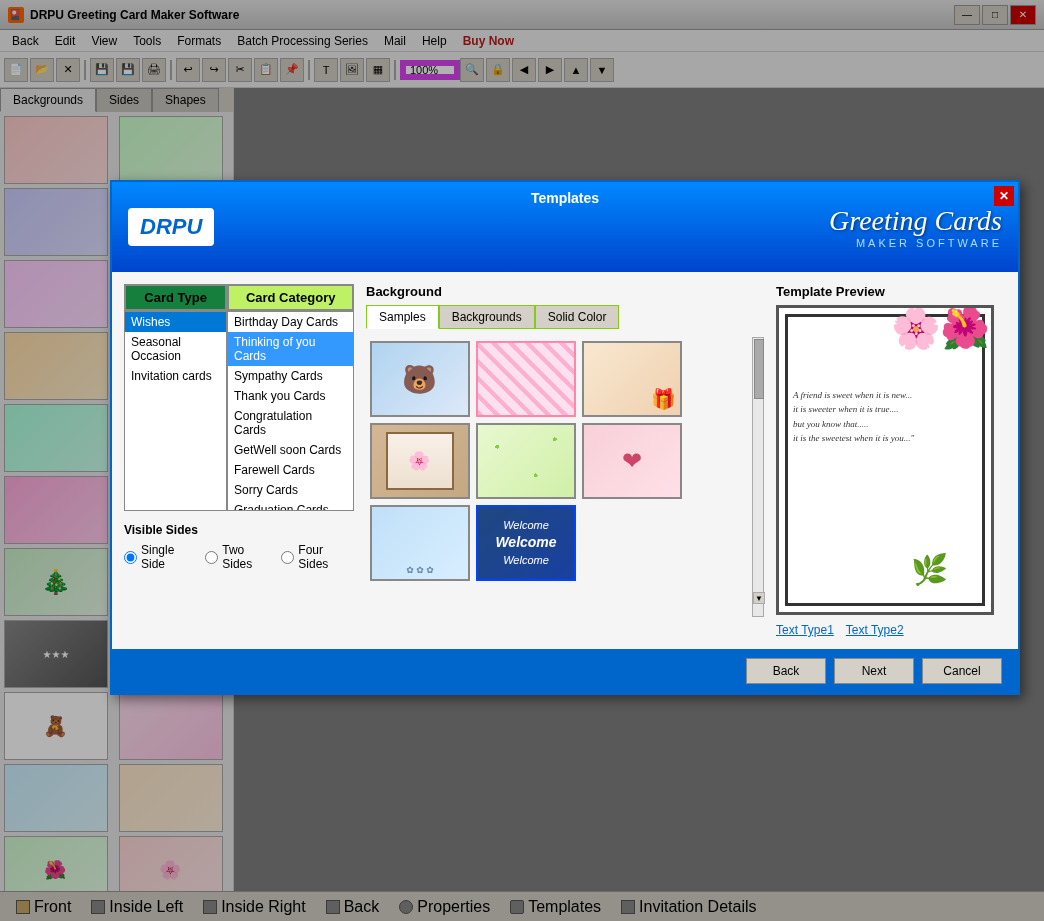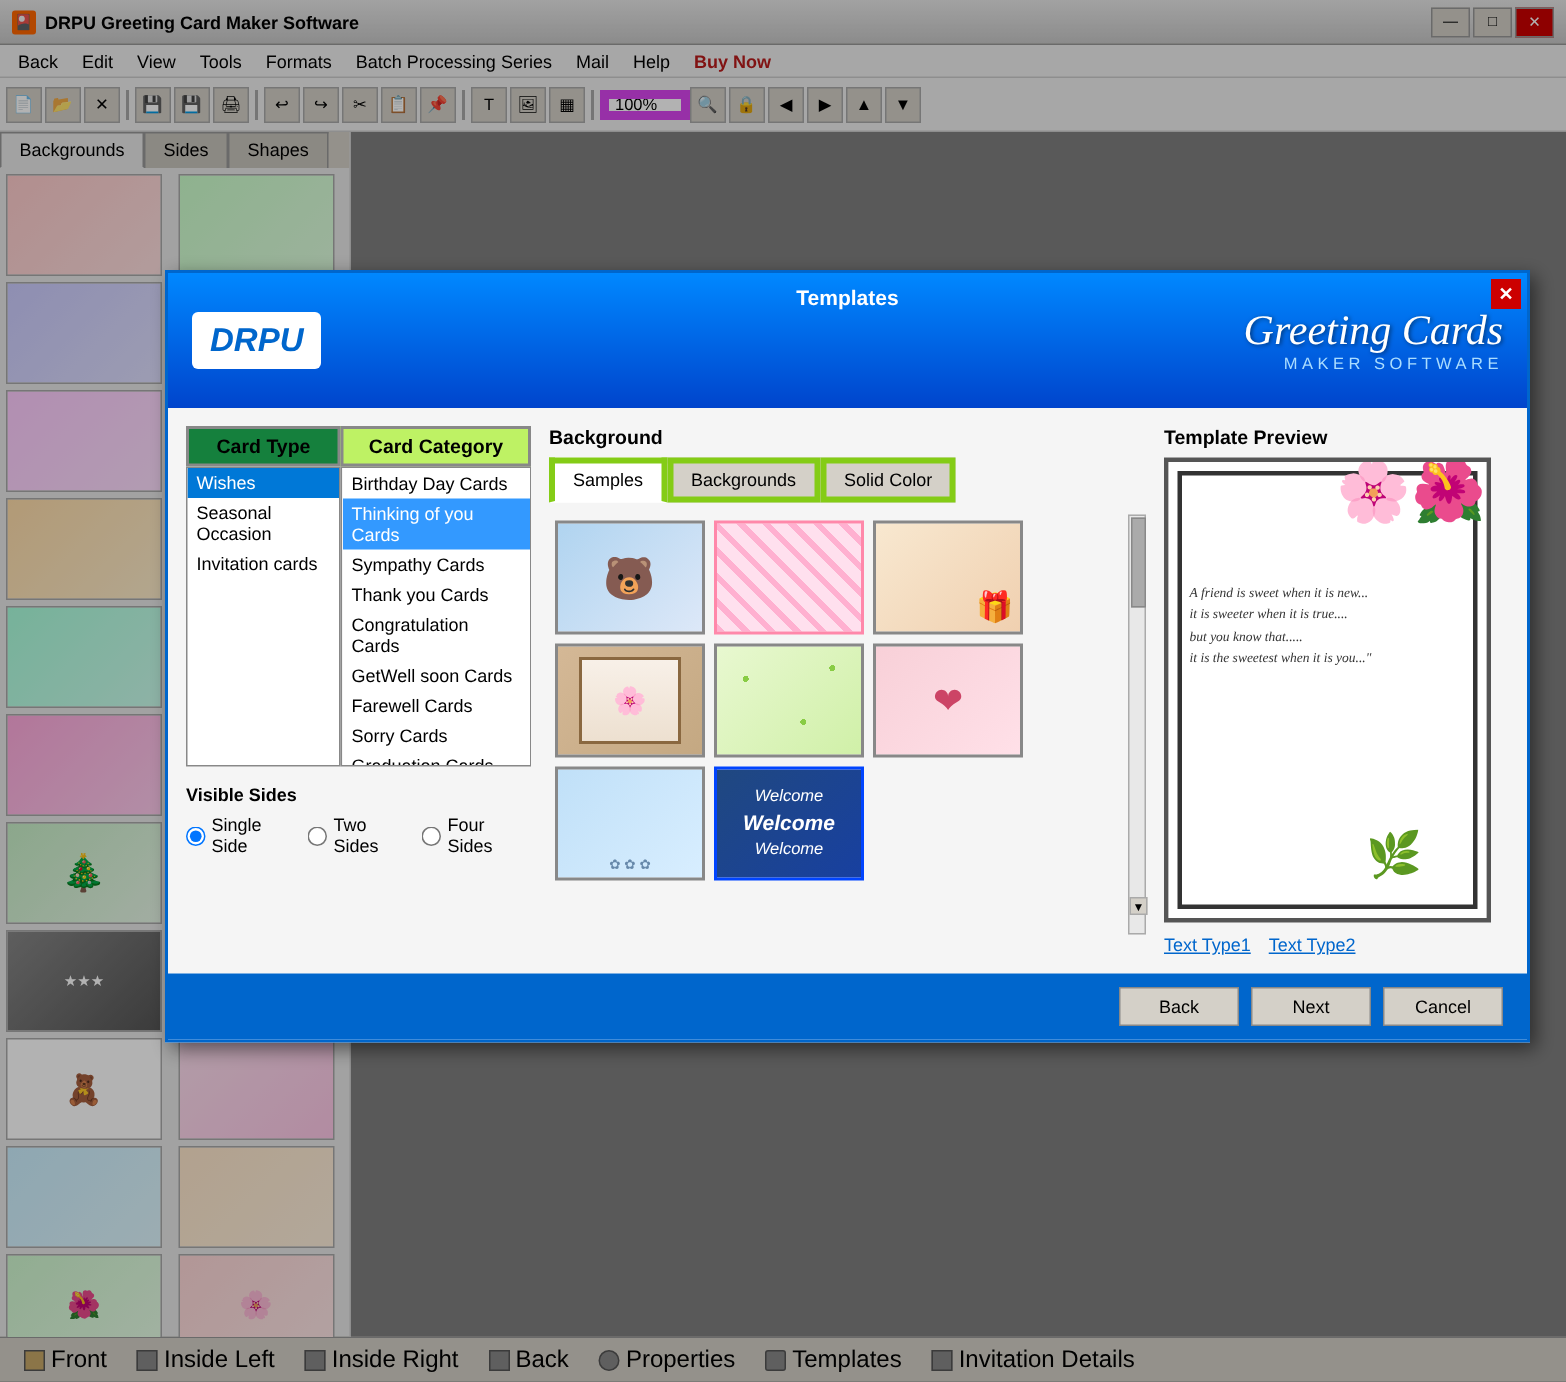--- a/index.html
+++ b/index.html
@@ -72,21 +72,21 @@
     .visible-sides { margin-top: 12px; }
     .visible-sides-label { font-weight: bold; font-size: 12px; margin-bottom: 6px; }
     .radio-group { display: flex; flex-direction: row; gap: 6px; }
     .radio-row { display: flex; align-items: center; gap: 4px; font-size: 12px; }
     .radio-row input { cursor: pointer; }
     
     
     .background-panel { flex: 1; }
     .background-label { font-weight: bold; font-size: 13px; margin-bottom: 6px; }
     .bg-tabs { display: flex; gap: 0; margin-bottom: 8px; }
-    .bg-tab { padding: 4px 12px; border: 4px solid #84cc16; background: #d4d0c8; cursor: pointer; font-size: 12px; }
+    .bg-tab { padding: 4px 12px; border: 1px solid #84cc16; background: #d4d0c8; cursor: pointer; font-size: 12px; }
     .bg-tab.active { background: white; border-bottom: 1px solid white; }
     .bg-grid { display: grid; grid-template-columns: repeat(3, 100px); gap: 6px; overflow-y: auto; max-height: 280px; padding: 4px; }
     .bg-thumb { width: 100px; height: 76px; border: 2px solid #888; cursor: pointer; overflow: hidden; background: #eee; display: flex; align-items: center; justify-content: center; }
     .bg-thumb.selected { border-color: #0066ff; }
     
     
     .template-preview { width: 230px; flex-shrink: 0; }
     .preview-label { font-weight: bold; font-size: 13px; margin-bottom: 6px; }
     .preview-box { width: 218px; height: 310px; border: 3px solid #555; background: white; overflow: hidden; display: flex; align-items: center; justify-content: center; position: relative; }
     .text-type-links { display: flex; gap: 12px; margin-top: 8px; }

